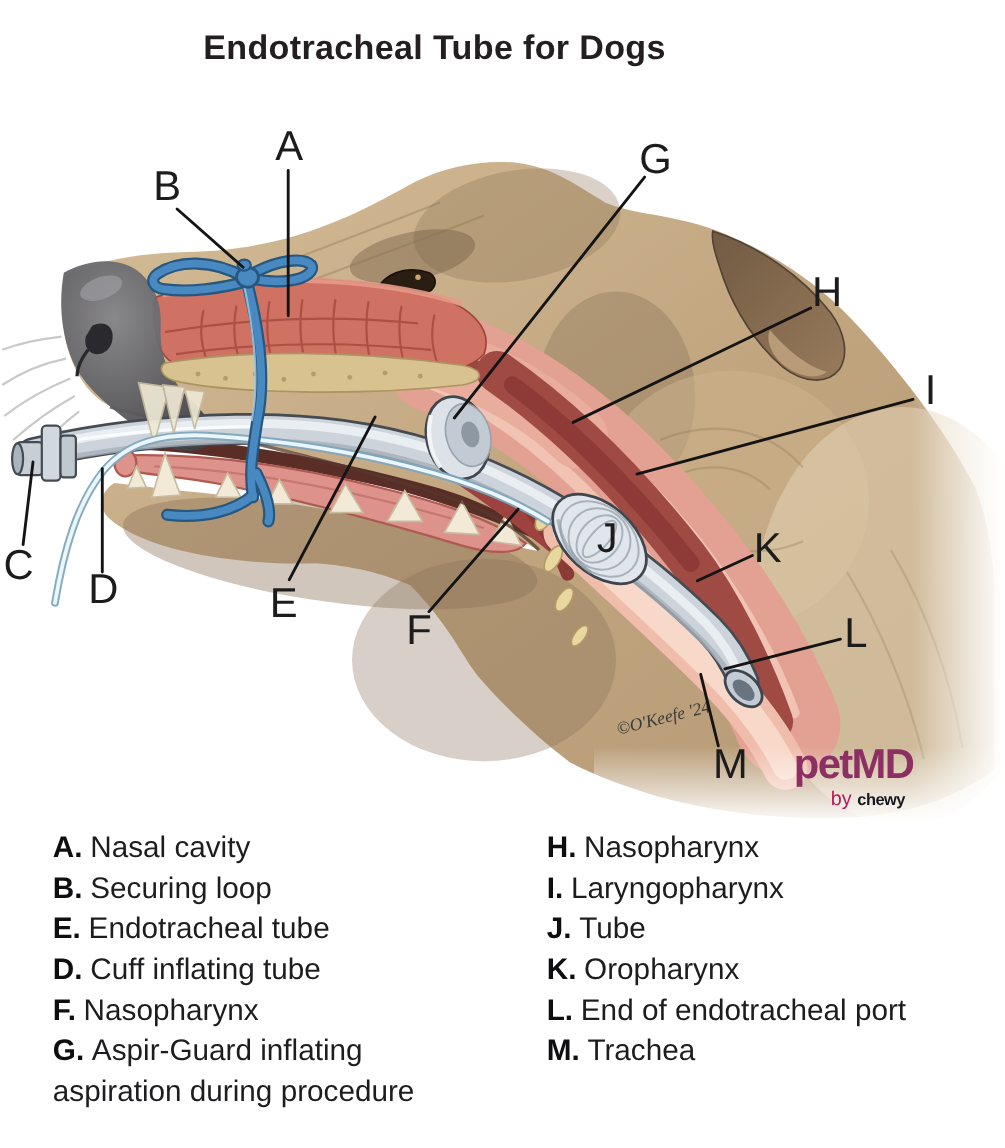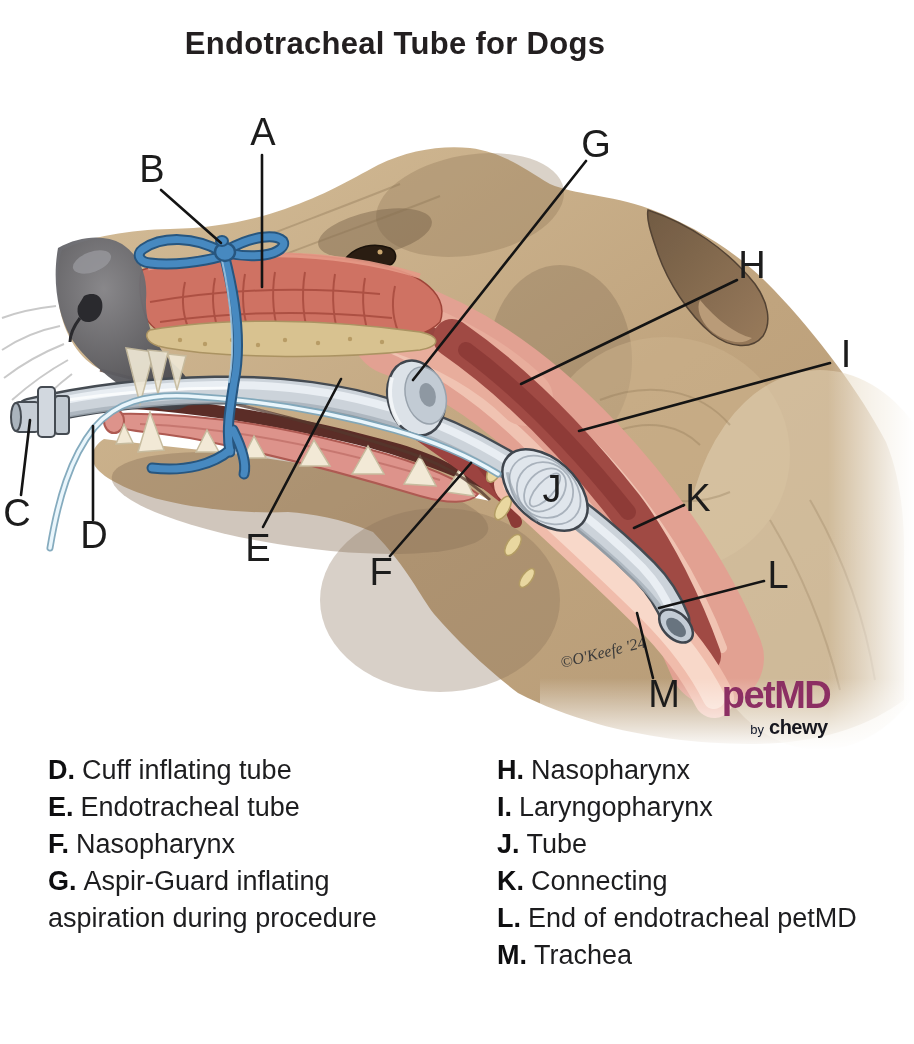--- a/index.html
+++ b/index.html
@@ -9,22 +9,22 @@
          font-size:31px;font-weight:bold;color:#231f20;letter-spacing:.3px;}
   svg.diagram{position:absolute;top:0;left:0;}
   .legend-col{position:absolute;color:#1d1d1f;}
   .col-left{left:48px;top:752px;width:385px;}
   .col-right{left:497px;top:752px;width:420px;}
   .legend-item{font-size:27px;line-height:37px;color:#1d1d1f;}
   .legend-item b{font-weight:bold;color:#0e0e10;margin-right:7px;}
   .brand{position:absolute;top:676px;left:708px;width:136px;text-align:center;}
   .petmd{font-size:38px;font-weight:bold;color:#8c2f63;letter-spacing:-1.5px;line-height:38px;}
   .byline{margin-top:2px;text-align:center;padding-left:26px;}
-  .by{font-size:13px;color:#0f172a;margin-right:5px;}
-  .chewy{font-size:20px;font-weight:bold;color:#17171f;letter-spacing:-.5px;}
+  .by{font-size:18px;color:#be185d;margin-right:5px;}
+  .chewy{font-size:15px;font-weight:bold;color:#17171f;letter-spacing:-.5px;}
   .diagram text.lbl{font-size:38px;fill:#1c1c1c;font-family:"Liberation Sans",sans-serif;}
   .diagram text.sig{font-family:"Liberation Serif",serif;}
 </style>
 </head>
 <body>
 
 <div class="page">
 
   <div class="title">Endotracheal Tube for Dogs</div>
 
@@ -295,31 +295,33 @@
       <text class="lbl" x="752" y="278">H</text>
       <text class="lbl" x="846" y="367">I</text>
       <text class="lbl" x="552" y="502">J</text>
       <text class="lbl" x="698" y="511">K</text>
       <text class="lbl" x="778" y="588">L</text>
       <text class="lbl" x="664" y="707">M</text>
     </g>
   </svg>
 
   <div class="legend-col col-left">
+    <div class="legend-item"><b>A.</b><span>Nasal cavity</span></div>
+    <div class="legend-item"><b>B.</b><span>Securing loop</span></div>
+    <div class="legend-item"><b>E.</b><span>Endotracheal tube</span></div>
     <div class="legend-item"><b>D.</b><span>Cuff inflating tube</span></div>
-    <div class="legend-item"><b>E.</b><span>Endotracheal tube</span></div>
     <div class="legend-item"><b>F.</b><span>Nasopharynx</span></div>
     <div class="legend-item"><b>G.</b><span>Aspir-Guard inflating aspiration during procedure</span></div>
   </div>
   <div class="legend-col col-right">
     <div class="legend-item"><b>H.</b><span>Nasopharynx</span></div>
     <div class="legend-item"><b>I.</b><span>Laryngopharynx</span></div>
     <div class="legend-item"><b>J.</b><span>Tube</span></div>
-    <div class="legend-item"><b>K.</b><span>Connecting</span></div>
-    <div class="legend-item"><b>L.</b><span>End of endotracheal petMD</span></div>
+    <div class="legend-item"><b>K.</b><span>Oropharynx</span></div>
+    <div class="legend-item"><b>L.</b><span>End of endotracheal port</span></div>
     <div class="legend-item"><b>M.</b><span>Trachea</span></div>
   </div>
 
   <div class="brand">
     <div class="petmd">petMD</div>
     <div class="byline">
       <span class="by">by</span><span class="chewy">chewy</span>
     </div>
   </div>
 

